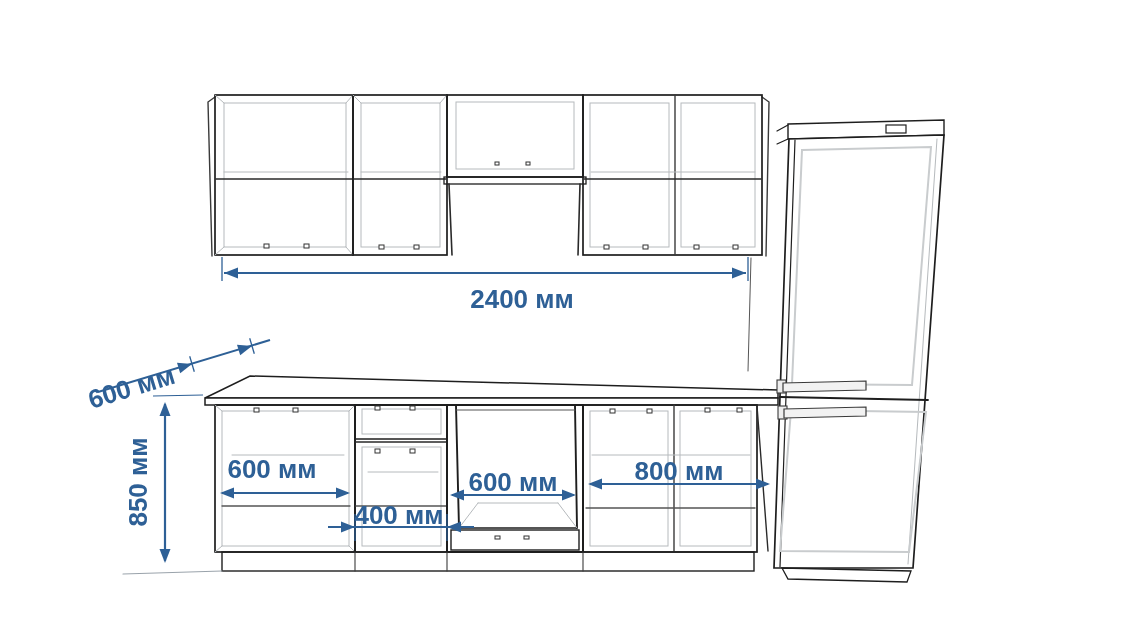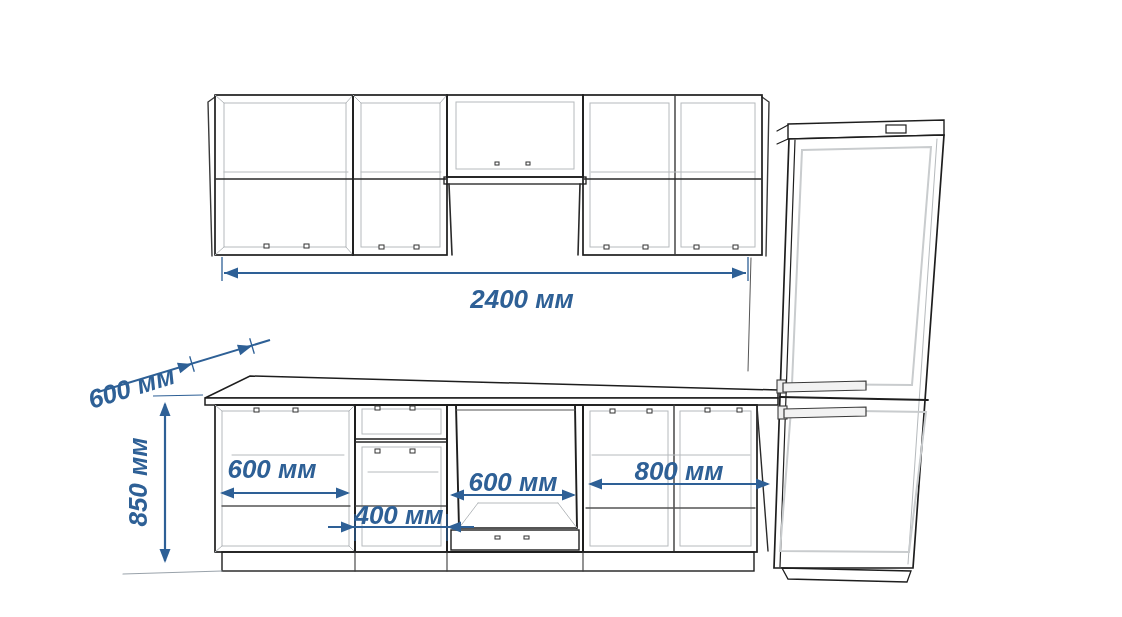--- a/index.html
+++ b/index.html
@@ -2,21 +2,20 @@
 <html><head>
 <meta charset="utf-8">
 <style>
   html,body{margin:0;padding:0;background:#ffffff;}
   .canvas{
     position:relative;
     width:1122px;height:617px;
     background:#ffffff;
     font-family:"Liberation Sans", sans-serif;
     overflow:hidden;
-    font-style:italic;
   }
   svg{display:block;}
   .dim-text{
     font-family:"Liberation Sans", sans-serif;
     font-weight:700;
     font-size:26px;
     fill:#2e6096;
   }
 </style>
 </head>

